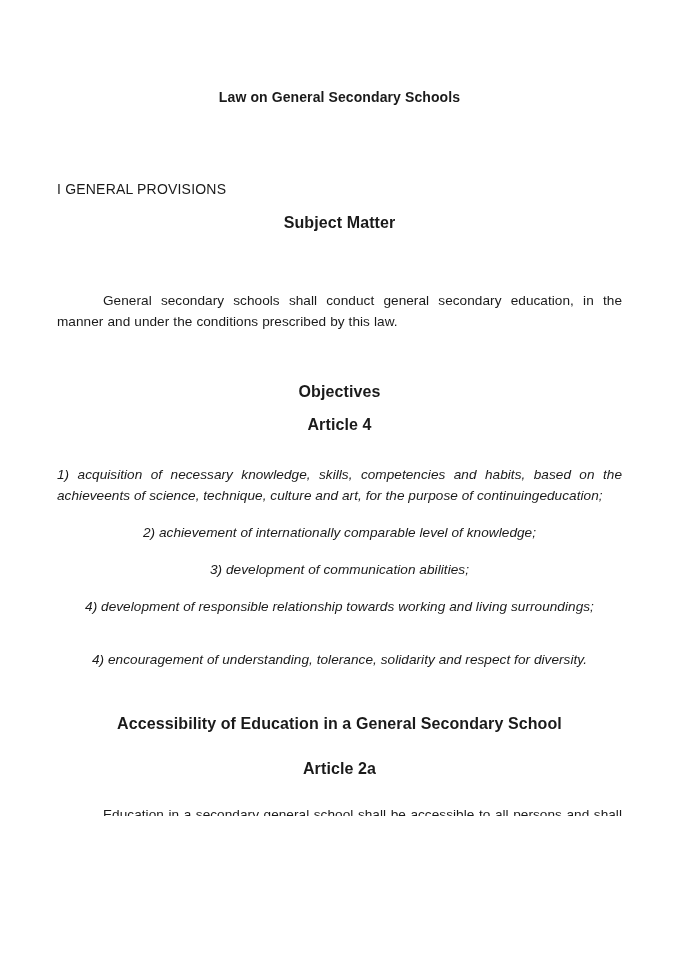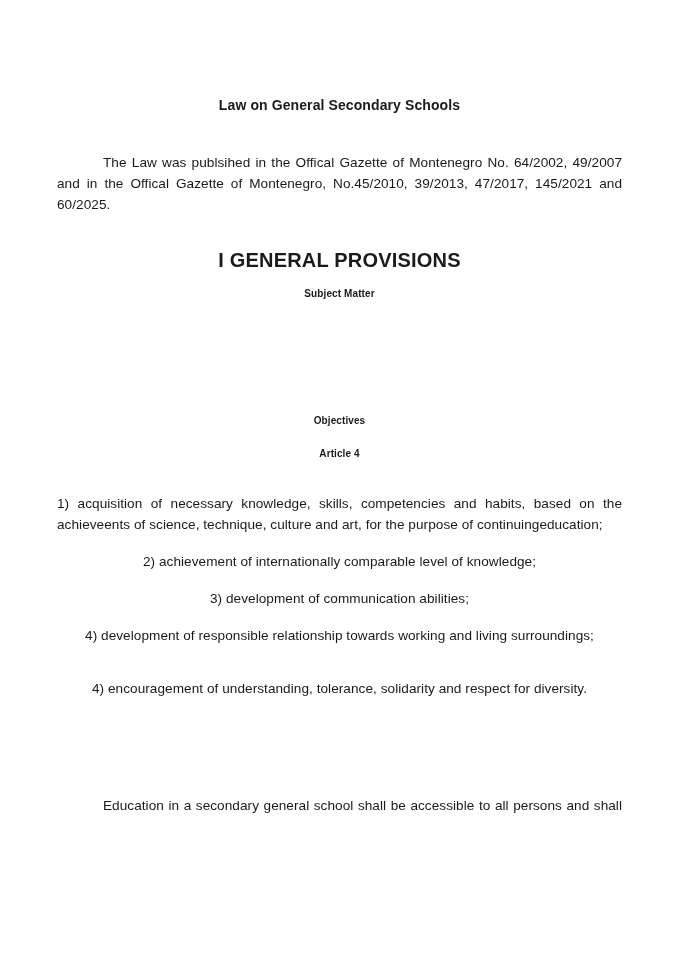--- a/index.html
+++ b/index.html
@@ -13,21 +13,21 @@
     font-family: "Liberation Sans", sans-serif;
     color: #1a1a1a;
     -webkit-font-smoothing: antialiased;
   }
   .page {
     position: relative;
     width: 679px;
     height: 816px;
     background: #ffffff;
     box-sizing: border-box;
-    padding: 12px 57px;
+    padding: 4px 57px;
     overflow: hidden;
   }
   .doc-body {
     position: relative;
     width: 565px;
     margin: 0 auto;
   }
 
   
   .spacer-top        { height: 84px; }
@@ -42,29 +42,28 @@
   
   .doc-title {
     text-align: center;
     font-size: 14px;
     font-weight: bold;
     line-height: 18px;
     letter-spacing: 0.1px;
   }
   .heading {
     text-align: center;
-    font-size: 10px;
+    font-size: 16px;
     font-weight: bold;
     line-height: 19px;
     letter-spacing: 0.1px;
   }
   .heading-section {
-    text-align: center;
-    font-size: 20px;
-    font-weight: bold;
+    font-size: 14px;
+    font-weight: normal;
     line-height: 19px;
     letter-spacing: 0.2px;
   }
   .para {
     font-size: 13.6px;
     line-height: 21px;
     text-align: justify;
     letter-spacing: 0.05px;
     word-spacing: 0.2px;
   }
@@ -72,53 +71,54 @@
     text-indent: 46px;
   }
   .para.last-left {
     text-align: justify;
   }
   .list-item {
     font-size: 13.6px;
     line-height: 21px;
     text-align: justify;
     letter-spacing: 0.05px;
+    font-style: italic;
   }
   .list-item.no-justify {
     text-align: center;
   }
   .list-gap { height: 16px; }
 </style>
 </head>
 <body>
 
 <div class="page">
   <div class="doc-body">
 
     <div class="spacer-top"></div>
 
     <div class="doc-title">Law on General Secondary Schools</div>
 
     <div class="title-gap"></div>
 
-    <div class="para indent">The Law was publsihed in the Offical Gazette of Montenegro No. 64/2002, 49/2007 and in the Offical Gazette of Montenegro, No.45/2010, 39/2013, 47/2017, 145/2021 and 60/2025.</div>
 
     <div class="para-gap-lg"></div>
 
     <div class="heading-section">I GENERAL PROVISIONS</div>
 
     <div class="heading-gap"></div>
 
     <div class="heading">Subject Matter</div>
 
     <div class="heading-gap"></div>
 
 
     <div class="section-gap"></div>
 
+    <div class="para indent">General secondary schools shall conduct general secondary education, in the manner and under the conditions prescribed by this law.</div>
 
     <div class="section-gap-xl"></div>
 
     <div class="heading">Objectives</div>
 
     <div class="heading-gap"></div>
 
     <div class="heading">Article 4</div>
 
     <div class="para-gap-sm"></div>
@@ -137,22 +137,24 @@
 
     <div class="list-item no-justify">4) development of responsible relationship towards working and living surroundings;</div>
     <div class="list-gap"></div>
 
     <div class="list-gap"></div>
 
     <div class="list-item no-justify">4) encouragement of understanding, tolerance, solidarity and respect for diversity.</div>
 
     <div class="section-gap"></div>
 
+    <div class="heading">Accessibility of Education in a General Secondary School</div>
 
     <div class="para-gap-md"></div>
 
+    <div class="heading">Article 2a</div>
 
     <div class="para-gap-md"></div>
 
     <div class="para indent last-left">Education in a secondary general school shall be accessible to all persons and shall not directly or indirectly be limited on the grounds of: sex, race, marital status,</div>
 
   </div>
 </div>
 
 </body></html>

